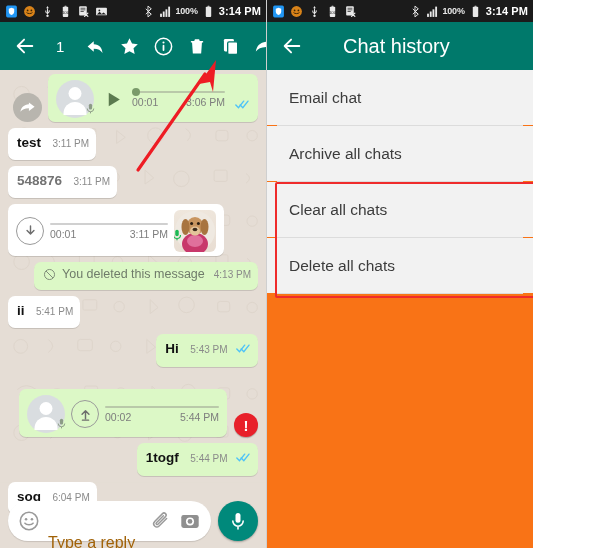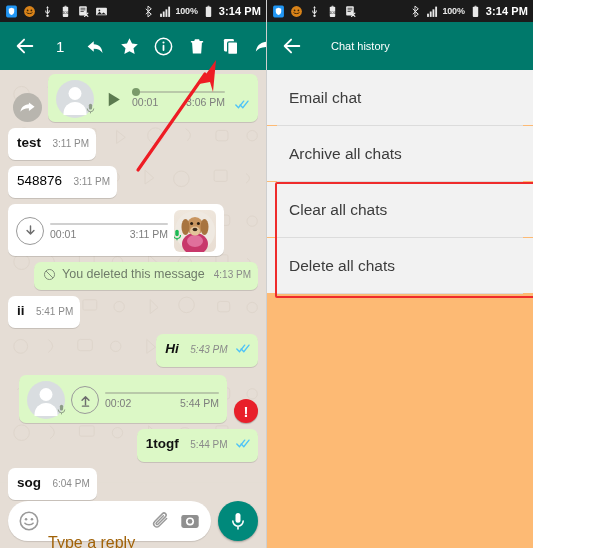--- a/index.html
+++ b/index.html
@@ -29,21 +29,21 @@
     height:48px;background:#00796b;display:flex;align-items:center;
     padding:0 10px;box-sizing:border-box;gap:2px;
   }
   .ab-count{color:#fff;font-size:15px;margin:0 14px 0 14px;}
   .ab-icon{width:30px;height:30px;display:flex;align-items:center;justify-content:center;flex:0 0 auto;}
   .ab-spacer{flex:1 1 auto;}
   .titlebar{
     height:48px;background:#00796b;display:flex;align-items:center;
     padding:0 10px;box-sizing:border-box;
   }
-  .tb-title{color:#fff;font-size:11px;margin-left:24px;text-align:center;}
+  .tb-title{color:#fff;font-size:20px;margin-left:36px;text-align:center;}
 
   
   .chat{
     position:absolute;top:70px;left:0;right:0;bottom:0;
     background-color:#e5ddd5;
     overflow:hidden;
   }
   .doodle{position:absolute;inset:0;opacity:.5;}
   .msgs{position:absolute;inset:0;padding:4px 8px 0 8px;box-sizing:border-box;}
 
@@ -54,21 +54,21 @@
   .bub{
     position:relative;border-radius:7px;
     box-shadow:0 1px 0.5px rgba(0,0,0,.13);
     padding:5px 7px 9px 9px;max-width:252px;box-sizing:border-box;
   }
   .bub.in{background:#ffffff;}
   .bub.out{background:#dcf8c6;}
   .bub.voice-out{background:#dcf8c6;}
 
   .txt{font-size:13.5px;color:#111;font-weight:bold;display:inline-block;vertical-align:baseline;}
-  .txt.link{color:#000000;font-weight:normal;}
+  .txt.link{color:#737373;font-weight:bold;}
   .meta{font-size:10px;color:#8a8a8a;display:inline-block;margin-left:7px;vertical-align:baseline;}
   .ticks{display:inline-block;margin-left:4px;vertical-align:-1px;}
 
   
   .voice{display:flex;align-items:center;gap:6px;padding:6px 8px 4px 8px;}
   .avatar{
     width:38px;height:38px;border-radius:50%;background:#d9dde0;position:relative;flex:0 0 auto;
   }
   .avatar .head{position:absolute;left:50%;top:7px;transform:translateX(-50%);width:13px;height:13px;border-radius:50%;background:#fff;}
   .avatar .body{position:absolute;left:50%;bottom:3px;transform:translateX(-50%);width:23px;height:13px;border-radius:12px 12px 0 0;background:#fff;}
@@ -114,21 +114,21 @@
     box-shadow:0 1px 1px rgba(0,0,0,.13);
   }
   .ph{flex:1 1 auto;color:#a16207;font-size:16px;margin-top:44px;}
   .micfab{
     width:40px;height:40px;border-radius:50%;background:#00897b;margin-left:7px;
     display:flex;align-items:center;justify-content:center;flex:0 0 auto;
     box-shadow:0 1px 2px rgba(0,0,0,.3);
   }
 
   
-  .menu{position:absolute;top:70px;left:0;right:0;bottom:0;background:#fdba74;}
+  .menu{position:absolute;top:70px;left:0;right:0;bottom:0;background:#f97316;}
   .mitem{
     height:55px;display:flex;align-items:center;padding:0 22px;box-sizing:border-box;
     font-size:15.5px;color:#3c3c3c;background:#f2f2f2;position:relative;
   }
   .mdiv{height:1px;background:#dcdcdc;margin:0 10px;}
   .redbox{
     position:absolute;border:2.5px solid #ef2b2b;border-radius:2px;pointer-events:none;
   }
 
   
@@ -430,21 +430,21 @@
           </div>
         </div>
 
         <div class="row in">
           <div class="bub in">
             <span class="txt">ii</span>
             <span class="meta">5:41 PM</span>
           </div>
         </div>
 
-        <div class="row out" style="margin-bottom:8px;font-style:italic;">
+        <div class="row out" style="margin-bottom:22px;">
           <div class="bub out">
             <span class="txt">Hi</span>
             <span class="meta">5:43 PM</span>
             <span class="ticks">
               <svg width="15" height="11" viewBox="0 0 18 12">
                   <path d="M1 6.5l3.2 3.3L10.4 2" stroke="#4fc3f7" stroke-width="1.7" fill="none" stroke-linecap="round"></path>
                   <path d="M6.2 6.5l3.2 3.3L15.6 2" stroke="#4fc3f7" stroke-width="1.7" fill="none" stroke-linecap="round"></path>
                 </svg>
             </span>
           </div>

